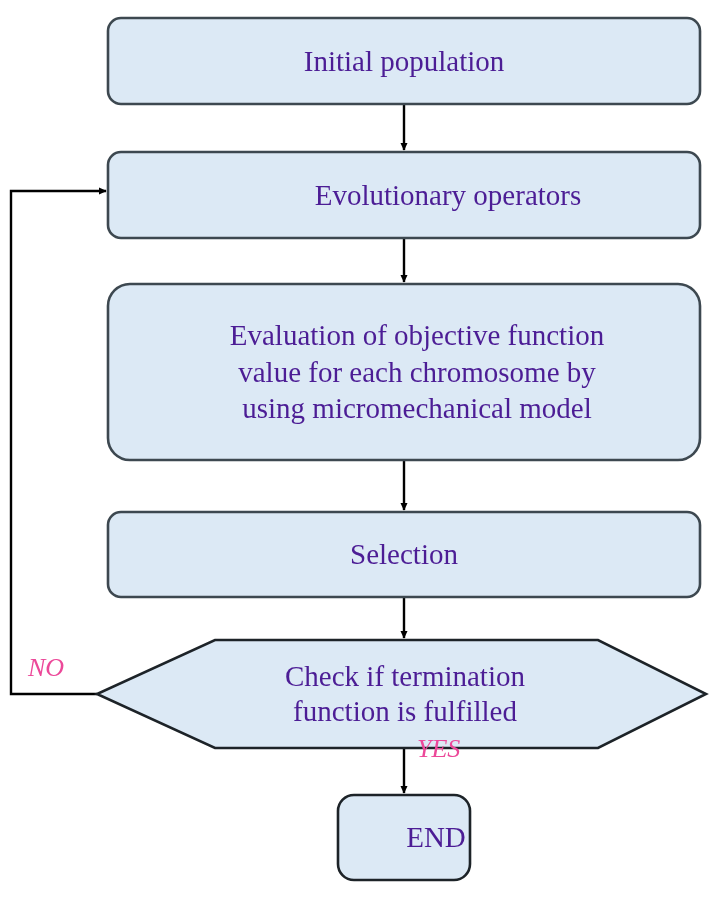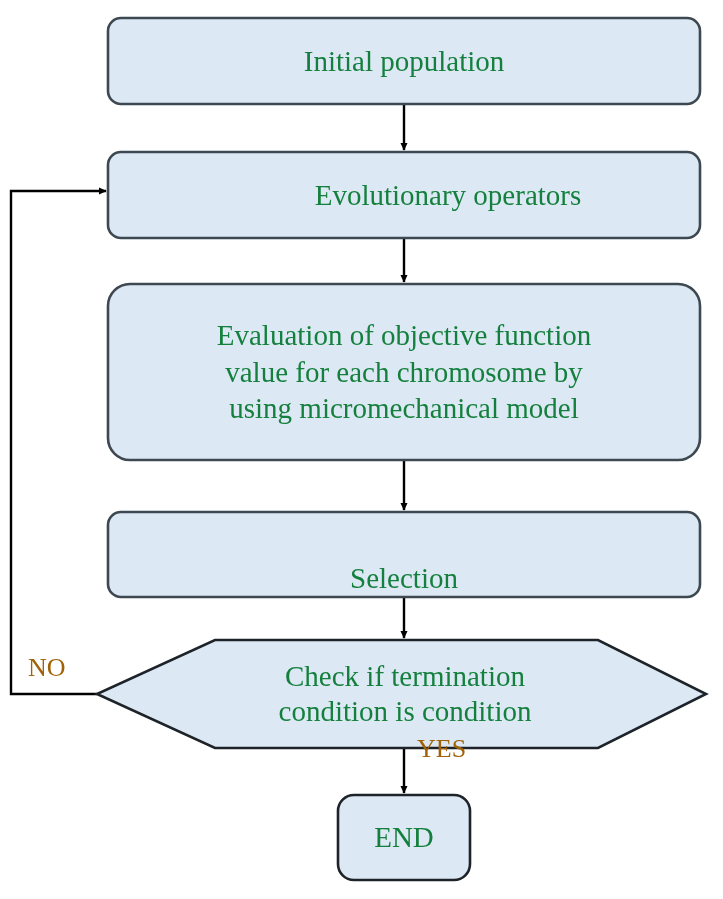--- a/index.html
+++ b/index.html
@@ -23,35 +23,36 @@
     top: 0;
     width: 723px;
     height: 899px;
   }
   .node-label {
     position: absolute;
     display: flex;
     align-items: center;
     justify-content: center;
     text-align: center;
-    color: #15803d;
+    color: #4c1d95;
     line-height: 1.20;
     white-space: pre-line;
     pointer-events: none;
     letter-spacing: 0px;
   }
   .lbl-process { font-size: 29px; }
-  .lbl-multiline { font-size: 29px; line-height: 1.26; }
+  .lbl-multiline { font-size: 29px; line-height: 1.26; margin-left: 13px; }
   .lbl-decision { font-size: 29px; line-height: 1.22; }
   .lbl-end { font-size: 29px; }
   .edge-label {
     position: absolute;
     font-size: 26px;
-    color: #a16207;
+    color: #ec4899;
     pointer-events: none;
+    font-style: italic;
   }
 </style>
 </head>
 <body>
 
 <div id="flowchart-canvas">
 
   <svg id="flow-svg" viewBox="0 0 723 899">
     <defs>
       <marker id="arrowhead" markerWidth="9" markerHeight="9" refX="7.4" refY="4.0" orient="auto" markerUnits="userSpaceOnUse">
@@ -90,24 +91,24 @@
   </svg>
 
   <div class="node-label lbl-process" style="left:108px; top:18px; width:592px; height:86px;">Initial population</div>
 
   <div class="node-label lbl-process" style="left:108px; top:152px; width:592px; height:86px;margin-left:44px;">Evolutionary operators</div>
 
   <div class="node-label lbl-multiline" style="left:108px; top:284px; width:592px; height:176px;">Evaluation of objective function
 value for each chromosome by
 using micromechanical model</div>
 
-  <div class="node-label lbl-process" style="left:108px; top:512px; width:592px; height:85px;margin-top:24px;">Selection</div>
+  <div class="node-label lbl-process" style="left:108px; top:512px; width:592px; height:85px;">Selection</div>
 
   <div class="node-label lbl-decision" style="left:180px; top:640px; width:450px; height:108px;">Check if termination
-condition is condition</div>
+function is fulfilled</div>
 
-  <div class="node-label lbl-end" style="left:338px; top:795px; width:132px; height:85px;">END</div>
+  <div class="node-label lbl-end" style="left:338px; top:795px; width:132px; height:85px;padding-left:32px;">END</div>
 
   <div class="edge-label" style="left:28px; top:653px;">NO</div>
 
   <div class="edge-label" style="left:417px; top:734px;">YES</div>
 
 </div>
 
 </body></html>

